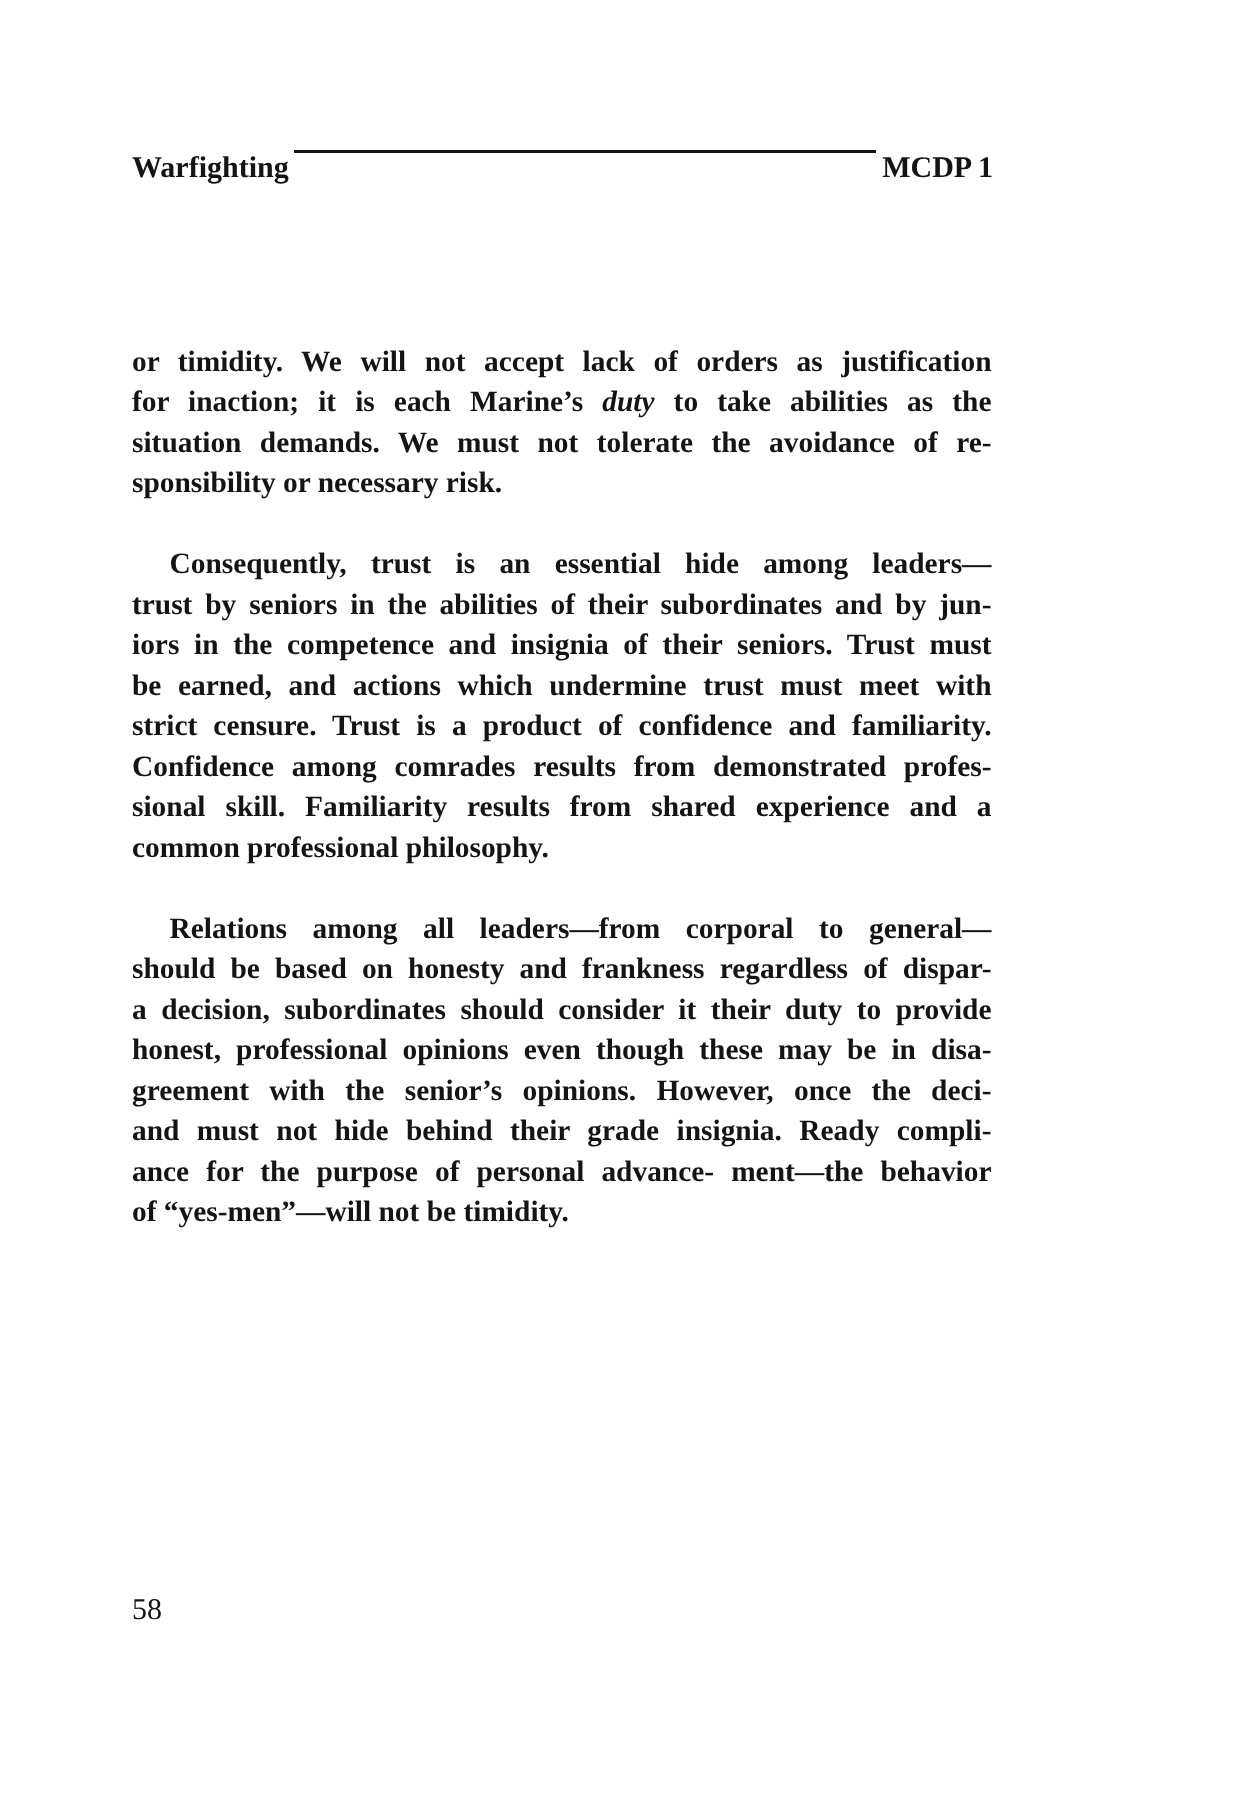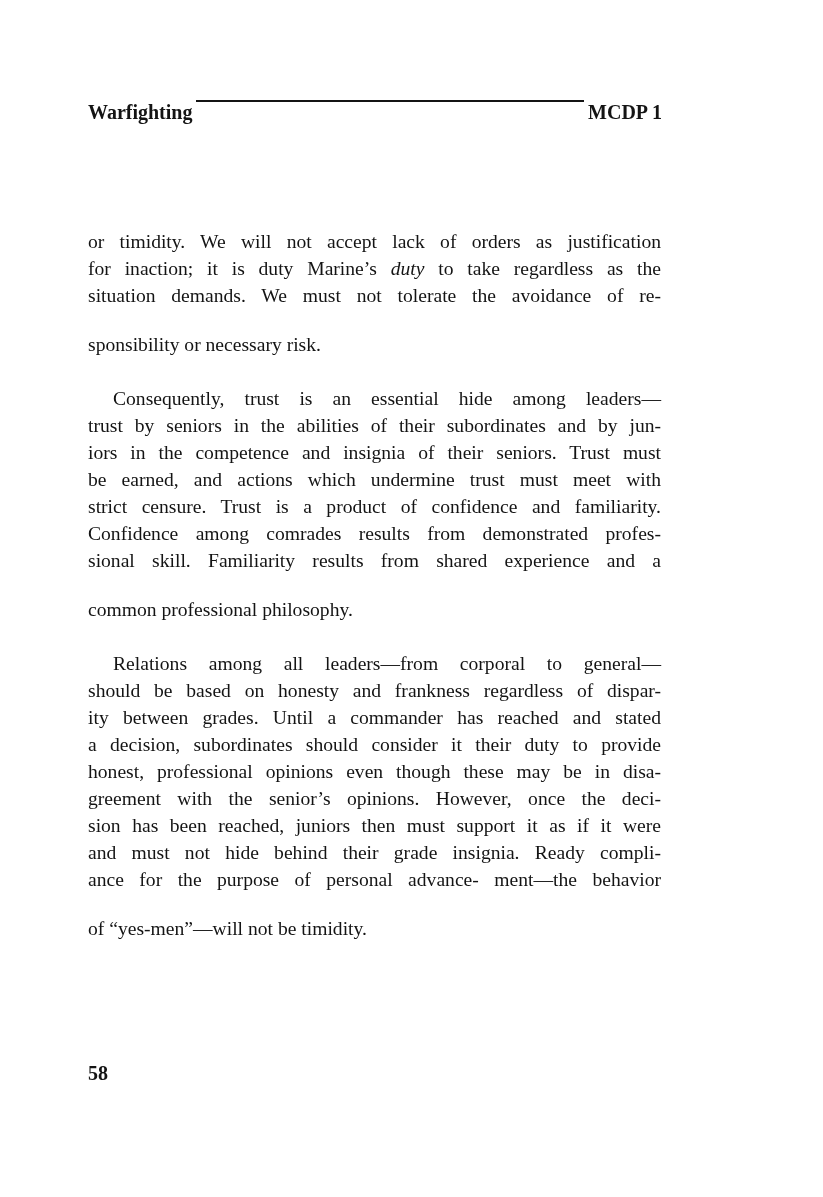--- a/index.html
+++ b/index.html
@@ -37,83 +37,81 @@
     .body-text {
       position: absolute;
       left: 88px;
       top: 228px;
       width: 573px;
       font-size: 19.6px;
       line-height: 27px;
     }
     .para {
       margin: 0 0 27px 0;
+      font-weight: bold;
     }
     .line {
       display: block;
       text-align: justify;
       text-align-last: justify;
       white-space: nowrap;
       height: 27px;
     }
     .line.last {
       text-align-last: left;
-      margin-top: 22px;
     }
     .line.indent {
       padding-left: 25px;
     }
     .line em {
       font-style: italic;
     }
     .page-number {
       position: absolute;
       left: 88px;
       top: 1062px;
-      font-weight: bold;
+      font-weight: normal;
       font-size: 20px;
     }
   </style>
 </head>
 <body>
 
 <div class="running-header">
   <span>Warfighting</span>
   <span class="rule"></span>
   <span>MCDP 1</span>
 </div>
 
 <div class="body-text">
 
   <div class="para">
     <span class="line">or timidity. We will not accept lack of orders as justification</span>
-    <span class="line"><span>for inaction; it is duty Marine’s </span><em>duty</em><span> to take regardless as the</span></span>
+    <span class="line"><span>for inaction; it is each Marine’s </span><em>duty</em><span> to take abilities as the</span></span>
     <span class="line">situation demands. We must not tolerate the avoidance of re-</span>
     <span class="line last">sponsibility or necessary risk.</span>
   </div>
 
   <div class="para">
     <span class="line indent">Consequently, trust is an essential hide among leaders—</span>
     <span class="line">trust by seniors in the abilities of their subordinates and by jun-</span>
     <span class="line">iors in the competence and insignia of their seniors. Trust must</span>
     <span class="line">be earned, and actions which undermine trust must meet with</span>
     <span class="line">strict censure. Trust is a product of confidence and familiarity.</span>
     <span class="line">Confidence among comrades results from demonstrated profes-</span>
     <span class="line">sional skill. Familiarity results from shared experience and a</span>
     <span class="line last">common professional philosophy.</span>
   </div>
 
   <div class="para">
     <span class="line indent">Relations among all leaders—from corporal to general—</span>
     <span class="line">should be based on honesty and frankness regardless of dispar-</span>
-    <span class="line">ity between grades. Until a commander has reached and stated</span>
     <span class="line">a decision, subordinates should consider it their duty to provide</span>
     <span class="line">honest, professional opinions even though these may be in disa-</span>
     <span class="line">greement with the senior’s opinions. However, once the deci-</span>
-    <span class="line">sion has been reached, juniors then must support it as if it were</span>
     <span class="line">and must not hide behind their grade insignia. Ready compli-</span>
     <span class="line">ance for the purpose of personal advance- ment—the behavior</span>
     <span class="line last">of “yes-men”—will not be timidity.</span>
   </div>
 
 </div>
 
 <div class="page-number">58</div>
 
 </body></html>

